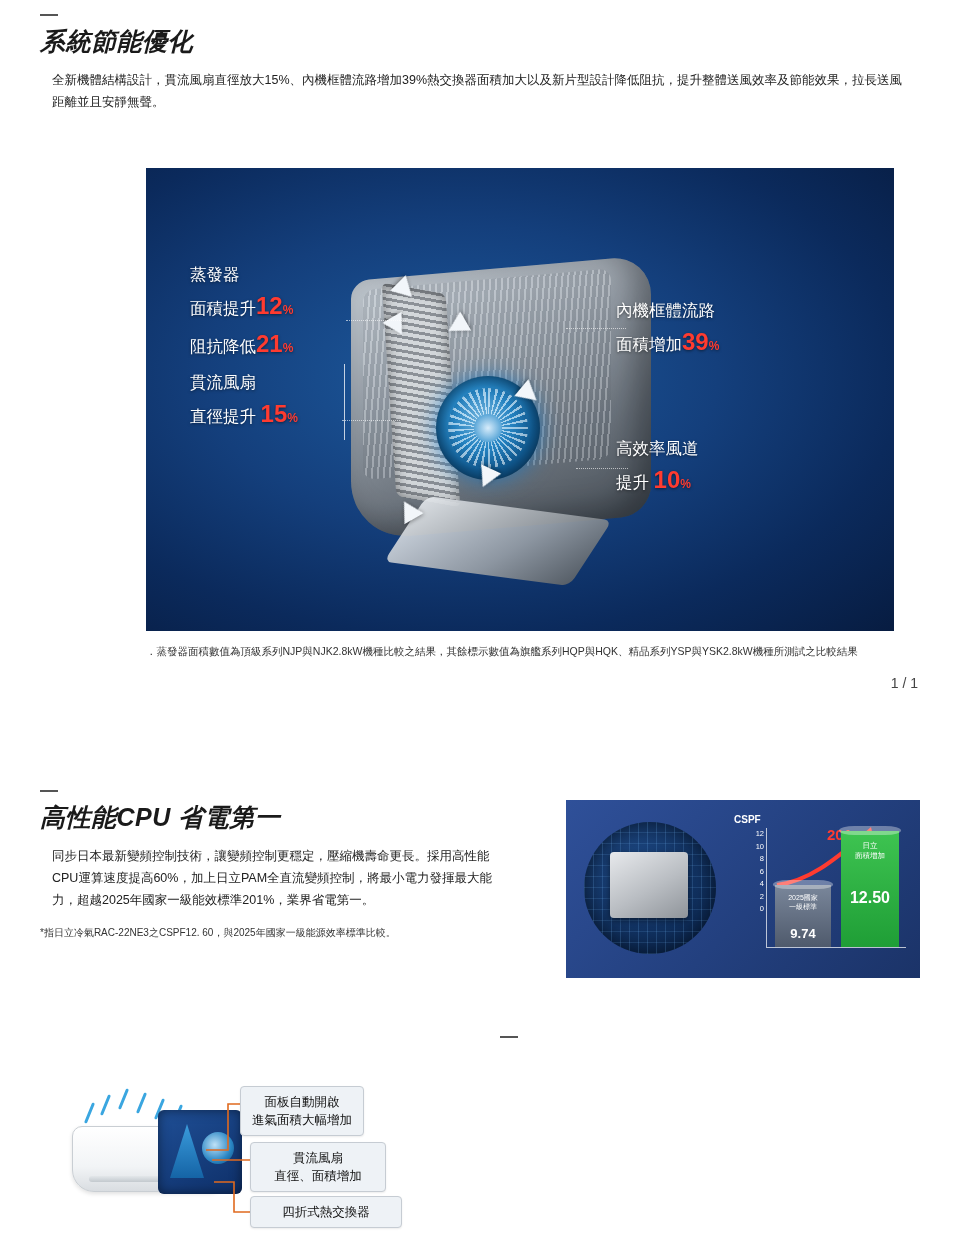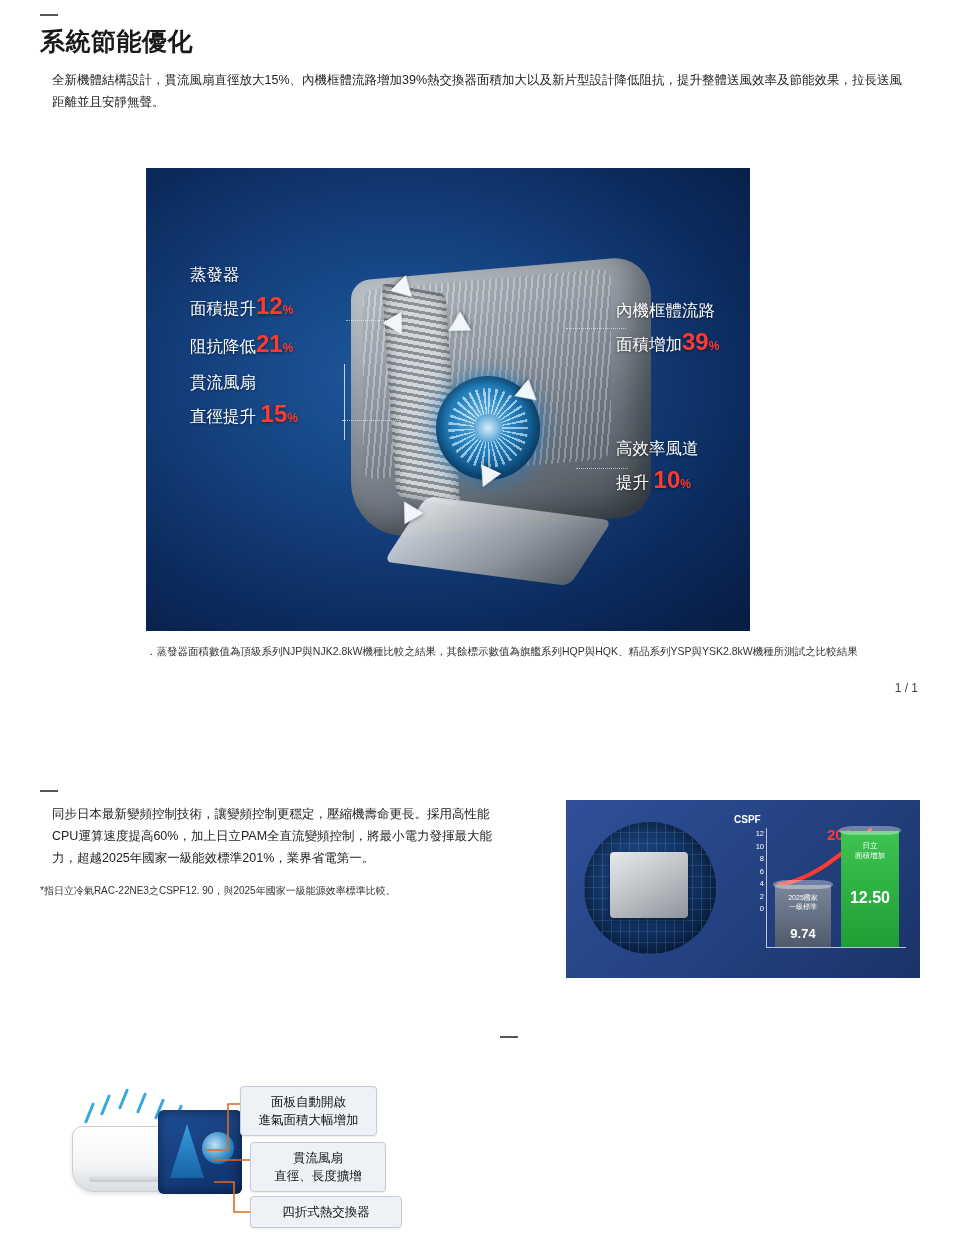--- a/index.html
+++ b/index.html
@@ -15,33 +15,34 @@
     overflow: hidden;
   }
   .section { position: absolute; }
 
   .rule {
     width: 18px; height: 2px; background: #555; margin-bottom: 10px;
   }
   h1.sec-title {
     font-size: 25px; font-weight: bold; margin: 0 0 14px 0; letter-spacing: 0.5px;
     line-height: 1.2;
+    font-style: italic;
   }
   p.sec-body {
     font-size: 12.5px; line-height: 1.75; margin: 12px; color: #222;
   }
   p.note {
     font-size: 10.5px; line-height: 1.7; margin: 12px 0 0 0; color: #333;
   }
 
   
   #sec1 { left: 40px; top: 14px; width: 880px; }
   #sec1 .hero-wrap { margin-top: 54px; padding-left: 106px; }
   .hero {
-    width: 604px; height: 463px;
+    width: 748px; height: 463px;
     background: radial-gradient(ellipse at 42% 45%, #1d5a9e 0%, #143f7c 42%, #0b2a5c 72%, #071c41 100%);
     position: relative; overflow: hidden;
   }
   
   .unit-body {
     position: absolute; left: 205px; top: 100px; width: 300px; height: 260px;
     background: linear-gradient(160deg, #cfd3d6 0%, #9ba0a5 38%, #6f7479 70%, #4c5155 100%);
     border-radius: 18px 40px 30px 60px;
     transform: skewY(-5deg);
     opacity: .93;
@@ -86,21 +87,21 @@
   .dotline { position: absolute; border-top: 1px dotted rgba(255,255,255,.6); }
   .vline { position: absolute; border-left: 1px solid rgba(255,255,255,.75); }
 
   .hlabel {
     position: absolute; color: #fff; font-size: 16.5px; line-height: 1.55; white-space: nowrap;
     text-shadow: 0 1px 3px rgba(0,0,0,.5);
   }
   .hlabel .num { color: #ff3b30; font-size: 24px; font-weight: bold; }
   .hlabel .pct { color: #ff3b30; font-size: 12px; font-weight: bold; }
 
-  .pager { text-align: right; font-size: 12px; color: #444; margin-top: 20px; padding-right: 2px; }
+  .pager { text-align: right; font-size: 14px; color: #444; margin-top: 14px; padding-right: 2px; }
 
   
   #sec2 { left: 40px; top: 790px; width: 470px; }
   #sec2 .note { font-size: 10px; color: #333; }
 
   #cpuCard {
     position: absolute; left: 566px; top: 800px; width: 354px; height: 178px;
     background: #2b4a8f;
     background: linear-gradient(135deg, #2f5099 0%, #23407f 55%, #1b3368 100%);
     overflow: hidden;
@@ -191,21 +192,21 @@
   .airflow { position: absolute; left: 34px; top: 8px; width: 130px; height: 40px; }
   .airflow i {
     position: absolute; display: block; width: 3px; height: 22px; background: #3aa6e0; border-radius: 2px;
     transform: rotate(22deg);
   }
   .cal {
     position: absolute; background: #eef2f6; border: 1px solid #c6ccd3; border-radius: 4px;
     color: #111; text-align: center; font-size: 12.5px; line-height: 1.45; padding: 6px 10px;
     box-shadow: 0 1px 2px rgba(0,0,0,.08);
   }
-  .cal1 { left: 186px; top: 6px; width: 137px; }
+  .cal1 { left: 186px; top: 6px; width: 124px; }
   .cal2 { left: 196px; top: 62px; width: 136px; }
   .cal3 { left: 196px; top: 116px; width: 152px; }
 
   #sec3 { left: 500px; top: 1036px; width: 420px; }
   #sec3 h1.sec-title { font-size: 24px; margin-bottom: 12px; }
   #sec3 p.sec-body { line-height: 1.8; }
 </style>
 </head>
 <body>
 
@@ -259,22 +260,23 @@
       </div>
     </div>
 
     <p class="note">．蒸發器面積數值為頂級系列NJP與NJK2.8kW機種比較之結果，其餘標示數值為旗艦系列HQP與HQK、精品系列YSP與YSK2.8kW機種所測試之比較結果</p>
     <div class="pager">1 / 1</div>
   </div>
 </div>
 
 <div class="section" id="sec2">
   <div class="rule"></div>
+  <h1 class="sec-title">高性能CPU 省電第一</h1>
   <p class="sec-body">同步日本最新變頻控制技術，讓變頻控制更穩定，壓縮機壽命更長。採用高性能CPU運算速度提高60%，加上日立PAM全直流變頻控制，將最小電力發揮最大能力，超越2025年國家一級能效標準201%，業界省電第一。</p>
-  <p class="note">*指日立冷氣RAC-22NE3之CSPF12. 90，與2025年國家一級能源效率標準比較。</p>
+  <p class="note">*指日立冷氣RAC-22NE3之CSPF12. 60，與2025年國家一級能源效率標準比較。</p>
 </div>
 
 <div id="cpuCard">
   <div class="chip-circle">
     <div class="chip"></div>
   </div>
 
   <div class="chart">
     <div class="axis-label">CSPF</div>
     <div class="ticks">
@@ -335,21 +337,21 @@
     <path d="M8 70 L34 70 L34 70 L58 70" stroke="#e06a1f" stroke-width="1.6" fill="none"></path>
     <path d="M10 92 L30 92 L30 122 L58 122" stroke="#e06a1f" stroke-width="1.6" fill="none"></path>
   </svg>
 
   <div class="cal cal1">
     <span>面板自動開啟</span><br>
     <span>進氣面積大幅增加</span>
   </div>
   <div class="cal cal2">
     <span>貫流風扇</span><br>
-    <span>直徑、長度擴增</span>
+    <span>直徑、面積增加</span>
   </div>
   <div class="cal cal3">
     <span>四折式熱交換器</span>
   </div>
 </div>
 
 <div class="section" id="sec3">
   <div class="rule"></div>
 </div>
 

